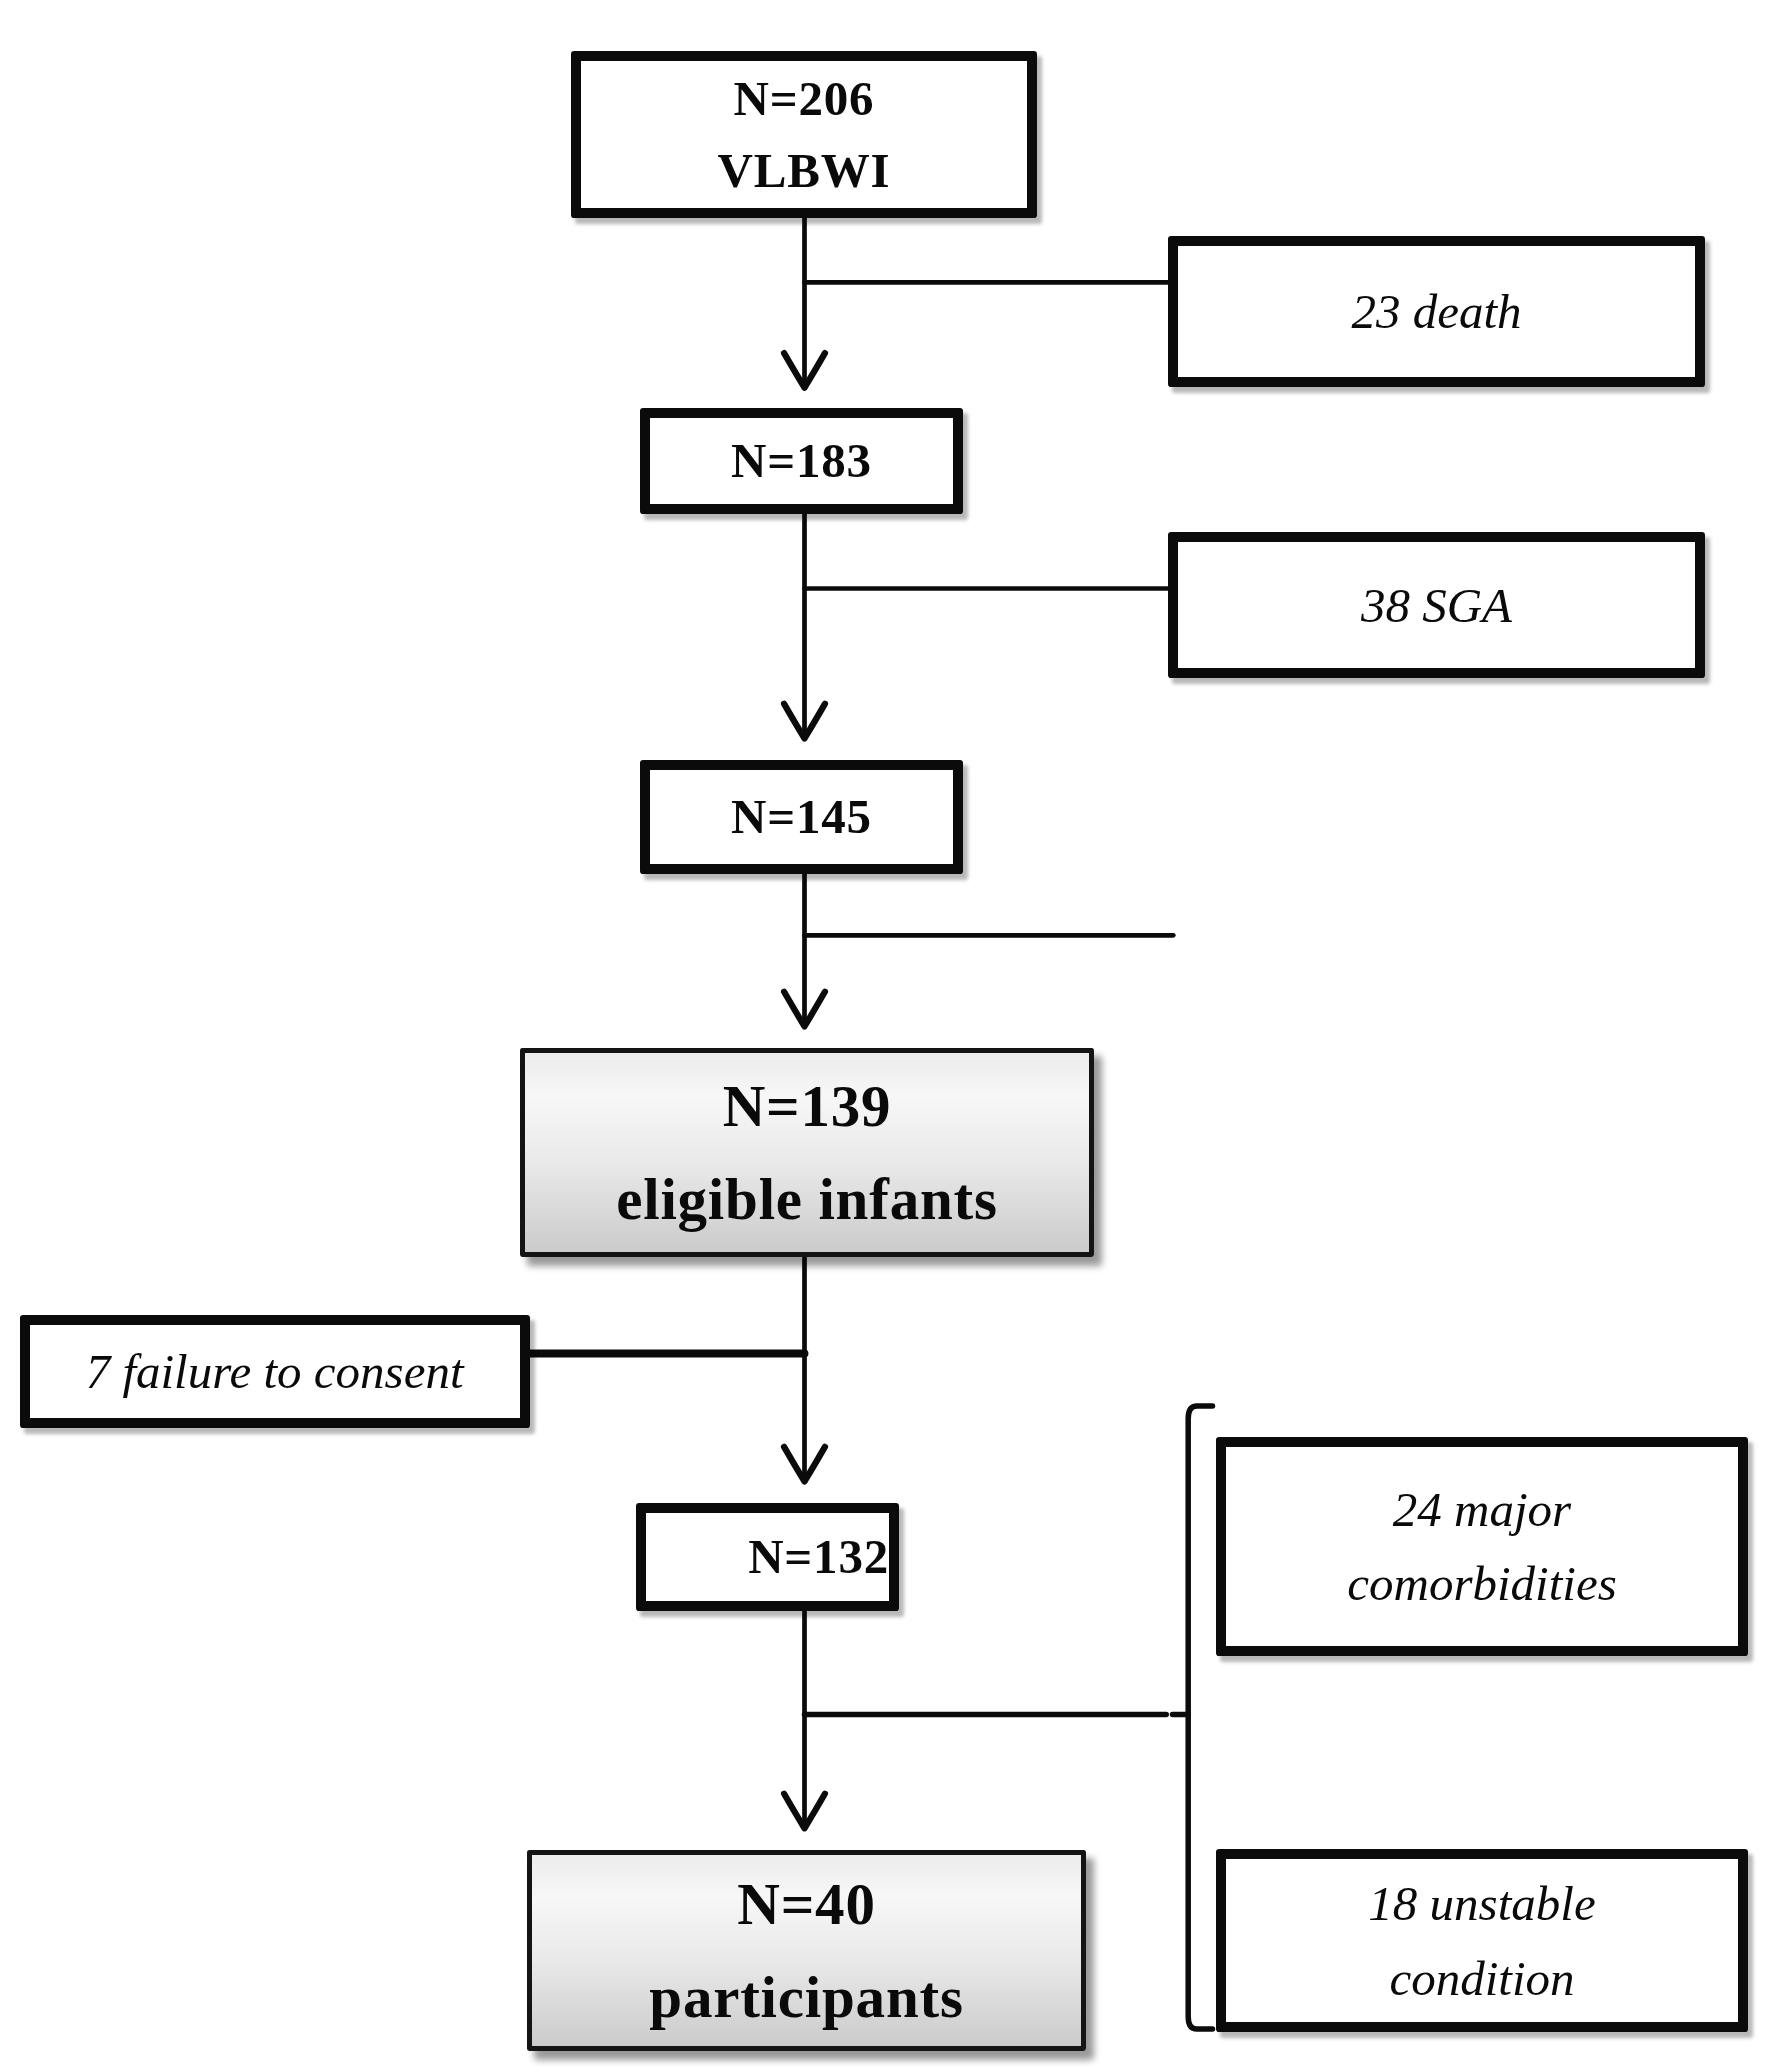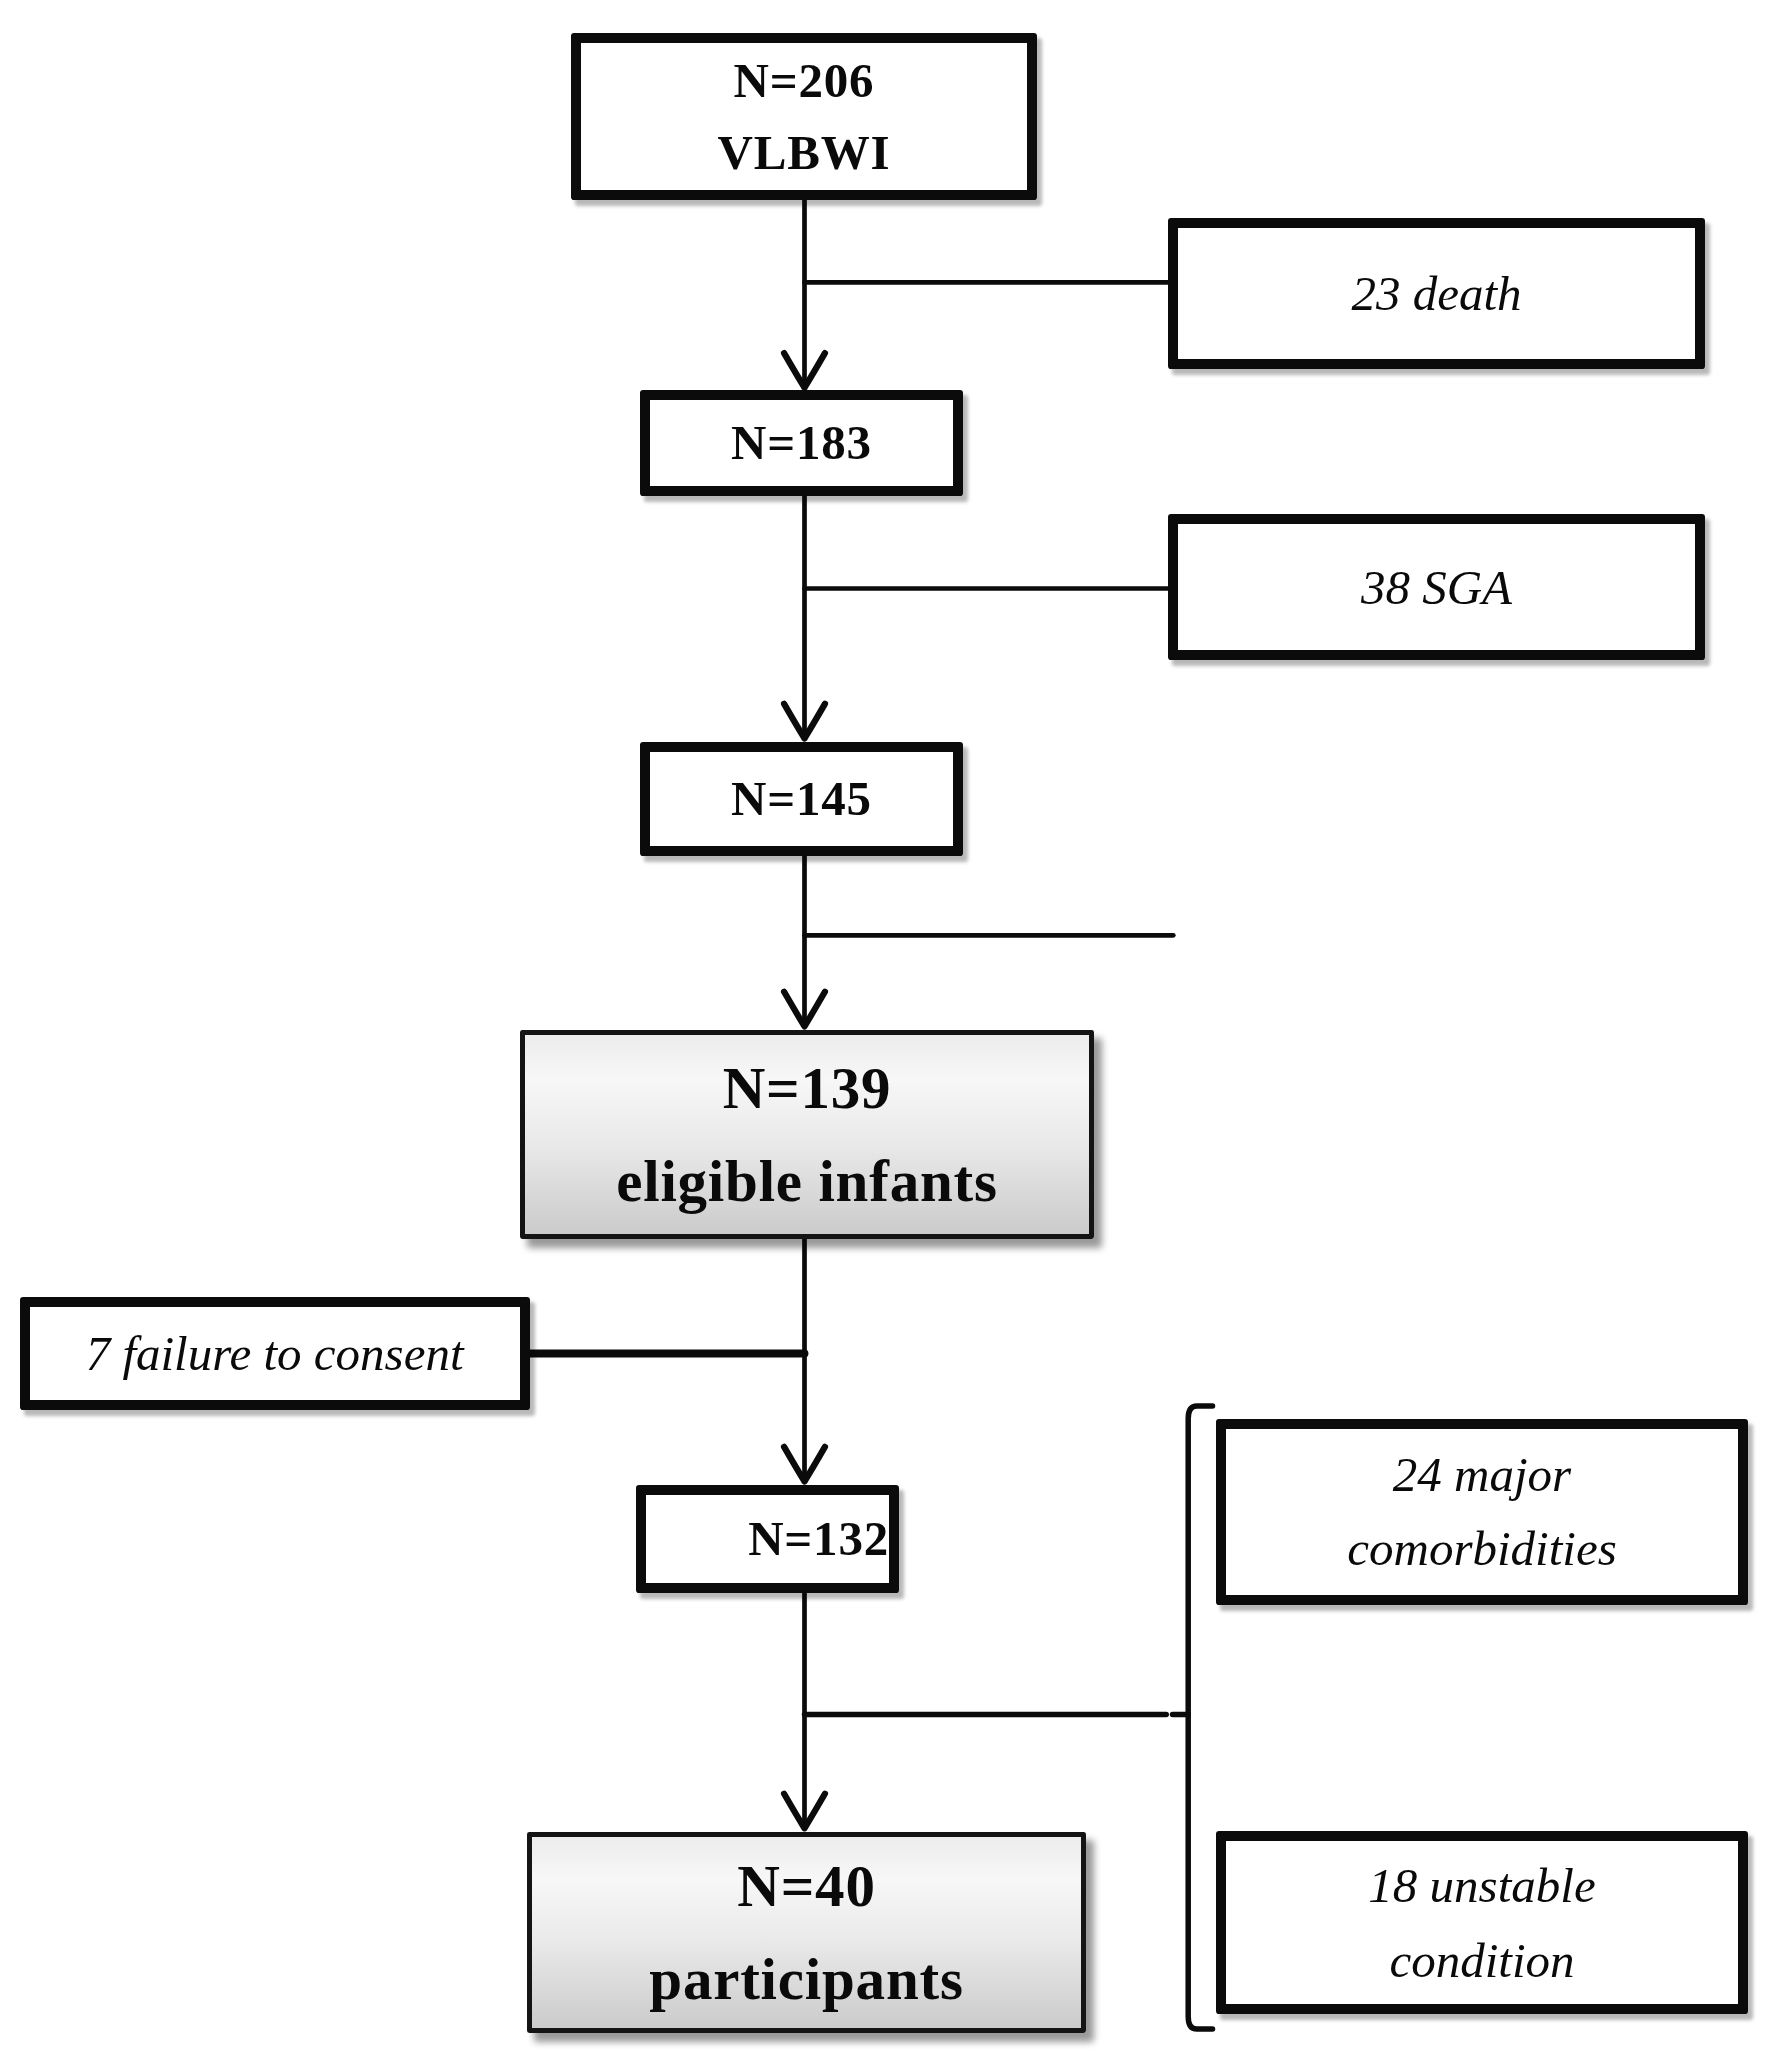--- a/index.html
+++ b/index.html
@@ -16,20 +16,21 @@
   .node{
     position:absolute;
     box-sizing:border-box;
     display:flex;
     flex-direction:column;
     align-items:center;
     justify-content:center;
     text-align:center;
     z-index:2;
     background:#ffffff;
+    margin-top:18px;
   }
   .thick{
     border:10.2px solid #0b0b0b;
     border-radius:3.1px;
     box-shadow:4.7px 5.5px 3.9px rgba(0,0,0,0.28);
   }
   .numbox{
     font-weight:700;
     font-size:49px;
     line-height:72px;
@@ -119,21 +120,21 @@
 
   <div class="node thick sidebox" style="left:1168px;top:514px;width:537px;height:146px;">
     <div class="ln"><b>38</b><span> SGA</span></div>
   </div>
 
 
   <div class="node thick sidebox" style="left:19.6px;top:1297px;width:510px;height:113px;">
     <div class="ln"><b>7</b><span> failure to consent</span></div>
   </div>
 
-  <div class="node thick sidebox" style="left:1216px;top:1419px;width:532px;height:186px;line-height:74px;">
+  <div class="node thick sidebox" style="left:1216px;top:1419px;width:532px;height:219px;line-height:74px;">
     <div class="ln"><b>24</b><span> major</span></div>
     <div class="ln"><span>comorbidities</span></div>
   </div>
 
 
   <div class="node thick sidebox" style="left:1216px;top:1831px;width:532px;height:183px;line-height:75px;">
     <div class="ln"><b>18</b><span> unstable</span></div>
     <div class="ln"><span>condition</span></div>
   </div>
 

